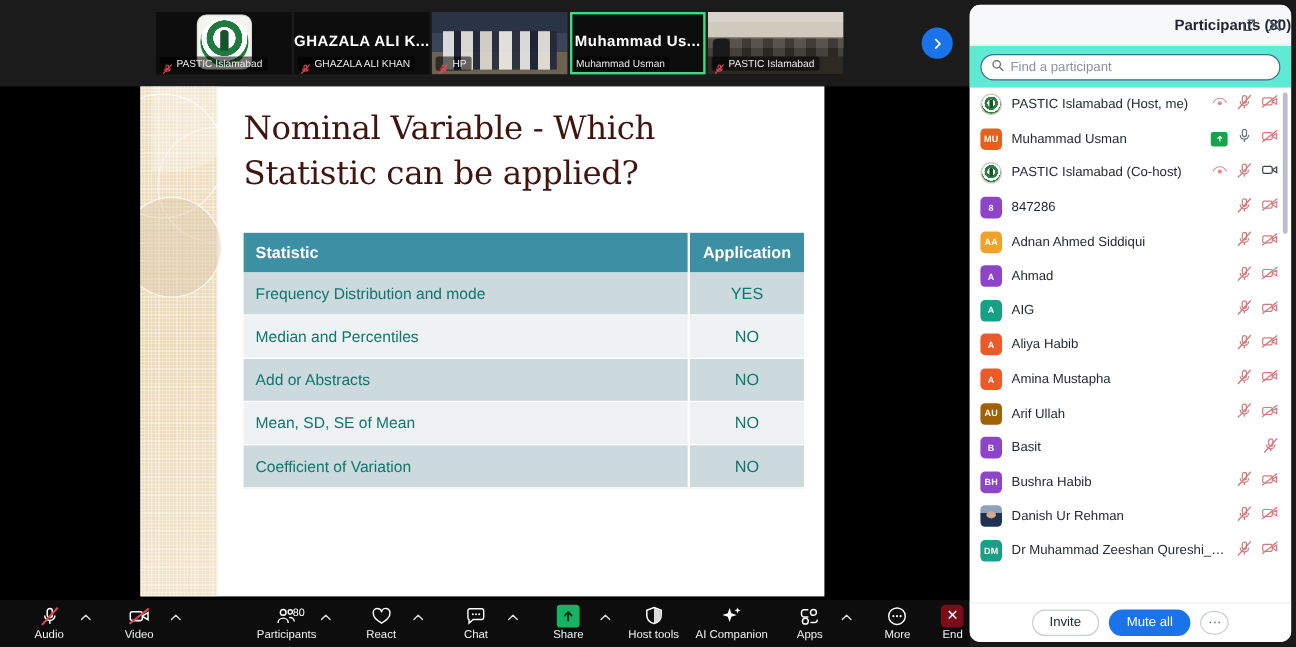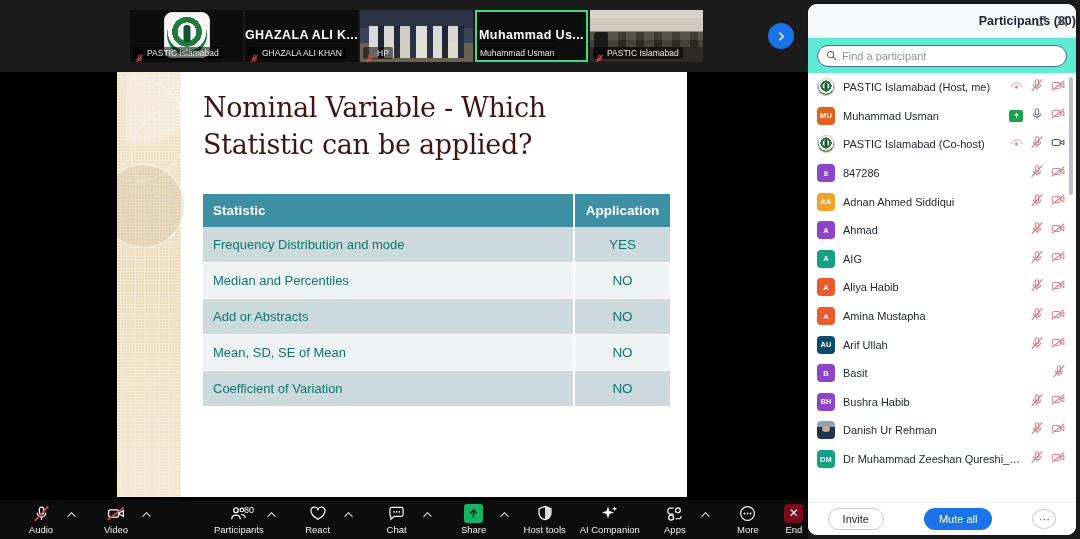--- a/index.html
+++ b/index.html
@@ -225,21 +225,21 @@
     flex: 1; font-size: 11px; color: #232a36; white-space: nowrap;
     overflow: hidden; text-overflow: ellipsis;
   }
   .picons { display: flex; align-items: center; gap: 7px; flex: 0 0 auto; }
   .ico-sq {
     width: 14px; height: 12px; background: #16a34a; border-radius: 2px;
     display: flex; align-items: center; justify-content: center;
   }
   .panel-foot {
     height: 20px; border-top: 1px solid #eceef1; background: #fff;
-    display: flex; align-items: center; justify-content: center; gap: 40px;
+    display: flex; align-items: center; justify-content: center; gap: 8px;
     padding: 16px 12px;
   }
   .btn-invite {
     border: 1px solid #c7cdd6; background: #fff; color: #222a36;
     font-size: 11px; border-radius: 13px; padding: 4px 14px; cursor: pointer;
     font-family: "Liberation Sans", sans-serif;
   }
   .btn-mute {
     border: none; background: #1a73e8; color: #fff;
     font-size: 11px; border-radius: 13px; padding: 5px 15px; cursor: pointer;
@@ -718,21 +718,21 @@
                   <path d="M2.2 14.4 L13.8 1.8" stroke="#d4797e" stroke-width="1.3" stroke-linecap="round"></path>
                 </svg></span>
               <span><svg width="15" height="15" viewBox="0 0 18 16" aria-hidden="true">
                   <rect x="1.5" y="4.5" width="9.5" height="7" rx="1.6" fill="none" stroke="#d4797e" stroke-width="1.2"></rect>
                   <path d="M11.5 7.6 L15.5 5.2v5.6l-4-2.4z" fill="none" stroke="#d4797e" stroke-width="1.2"></path>
                   <path d="M1.4 13.6 L15.6 2.4" stroke="#d4797e" stroke-width="1.3" stroke-linecap="round"></path>
                 </svg></span>
             </div>
           </div>
           <div class="prow">
-            <div class="avatar" style="background:#0c4a6e">AU</div>
+            <div class="avatar" style="background:#a16207">AU</div>
             <div class="pname">Arif Ullah</div>
             <div class="picons">
               <span><svg width="14" height="14" viewBox="0 0 16 16" aria-hidden="true">
                   <rect x="6" y="2" width="4" height="7" rx="2" fill="none" stroke="#d4797e" stroke-width="1.2"></rect>
                   <path d="M4 7.4a4 4 0 0 0 8 0" fill="none" stroke="#d4797e" stroke-width="1.2"></path>
                   <path d="M8 11.4V14" stroke="#d4797e" stroke-width="1.2"></path>
                   <path d="M2.2 14.4 L13.8 1.8" stroke="#d4797e" stroke-width="1.3" stroke-linecap="round"></path>
                 </svg></span>
               <span><svg width="15" height="15" viewBox="0 0 18 16" aria-hidden="true">
                   <rect x="1.5" y="4.5" width="9.5" height="7" rx="1.6" fill="none" stroke="#d4797e" stroke-width="1.2"></rect>

